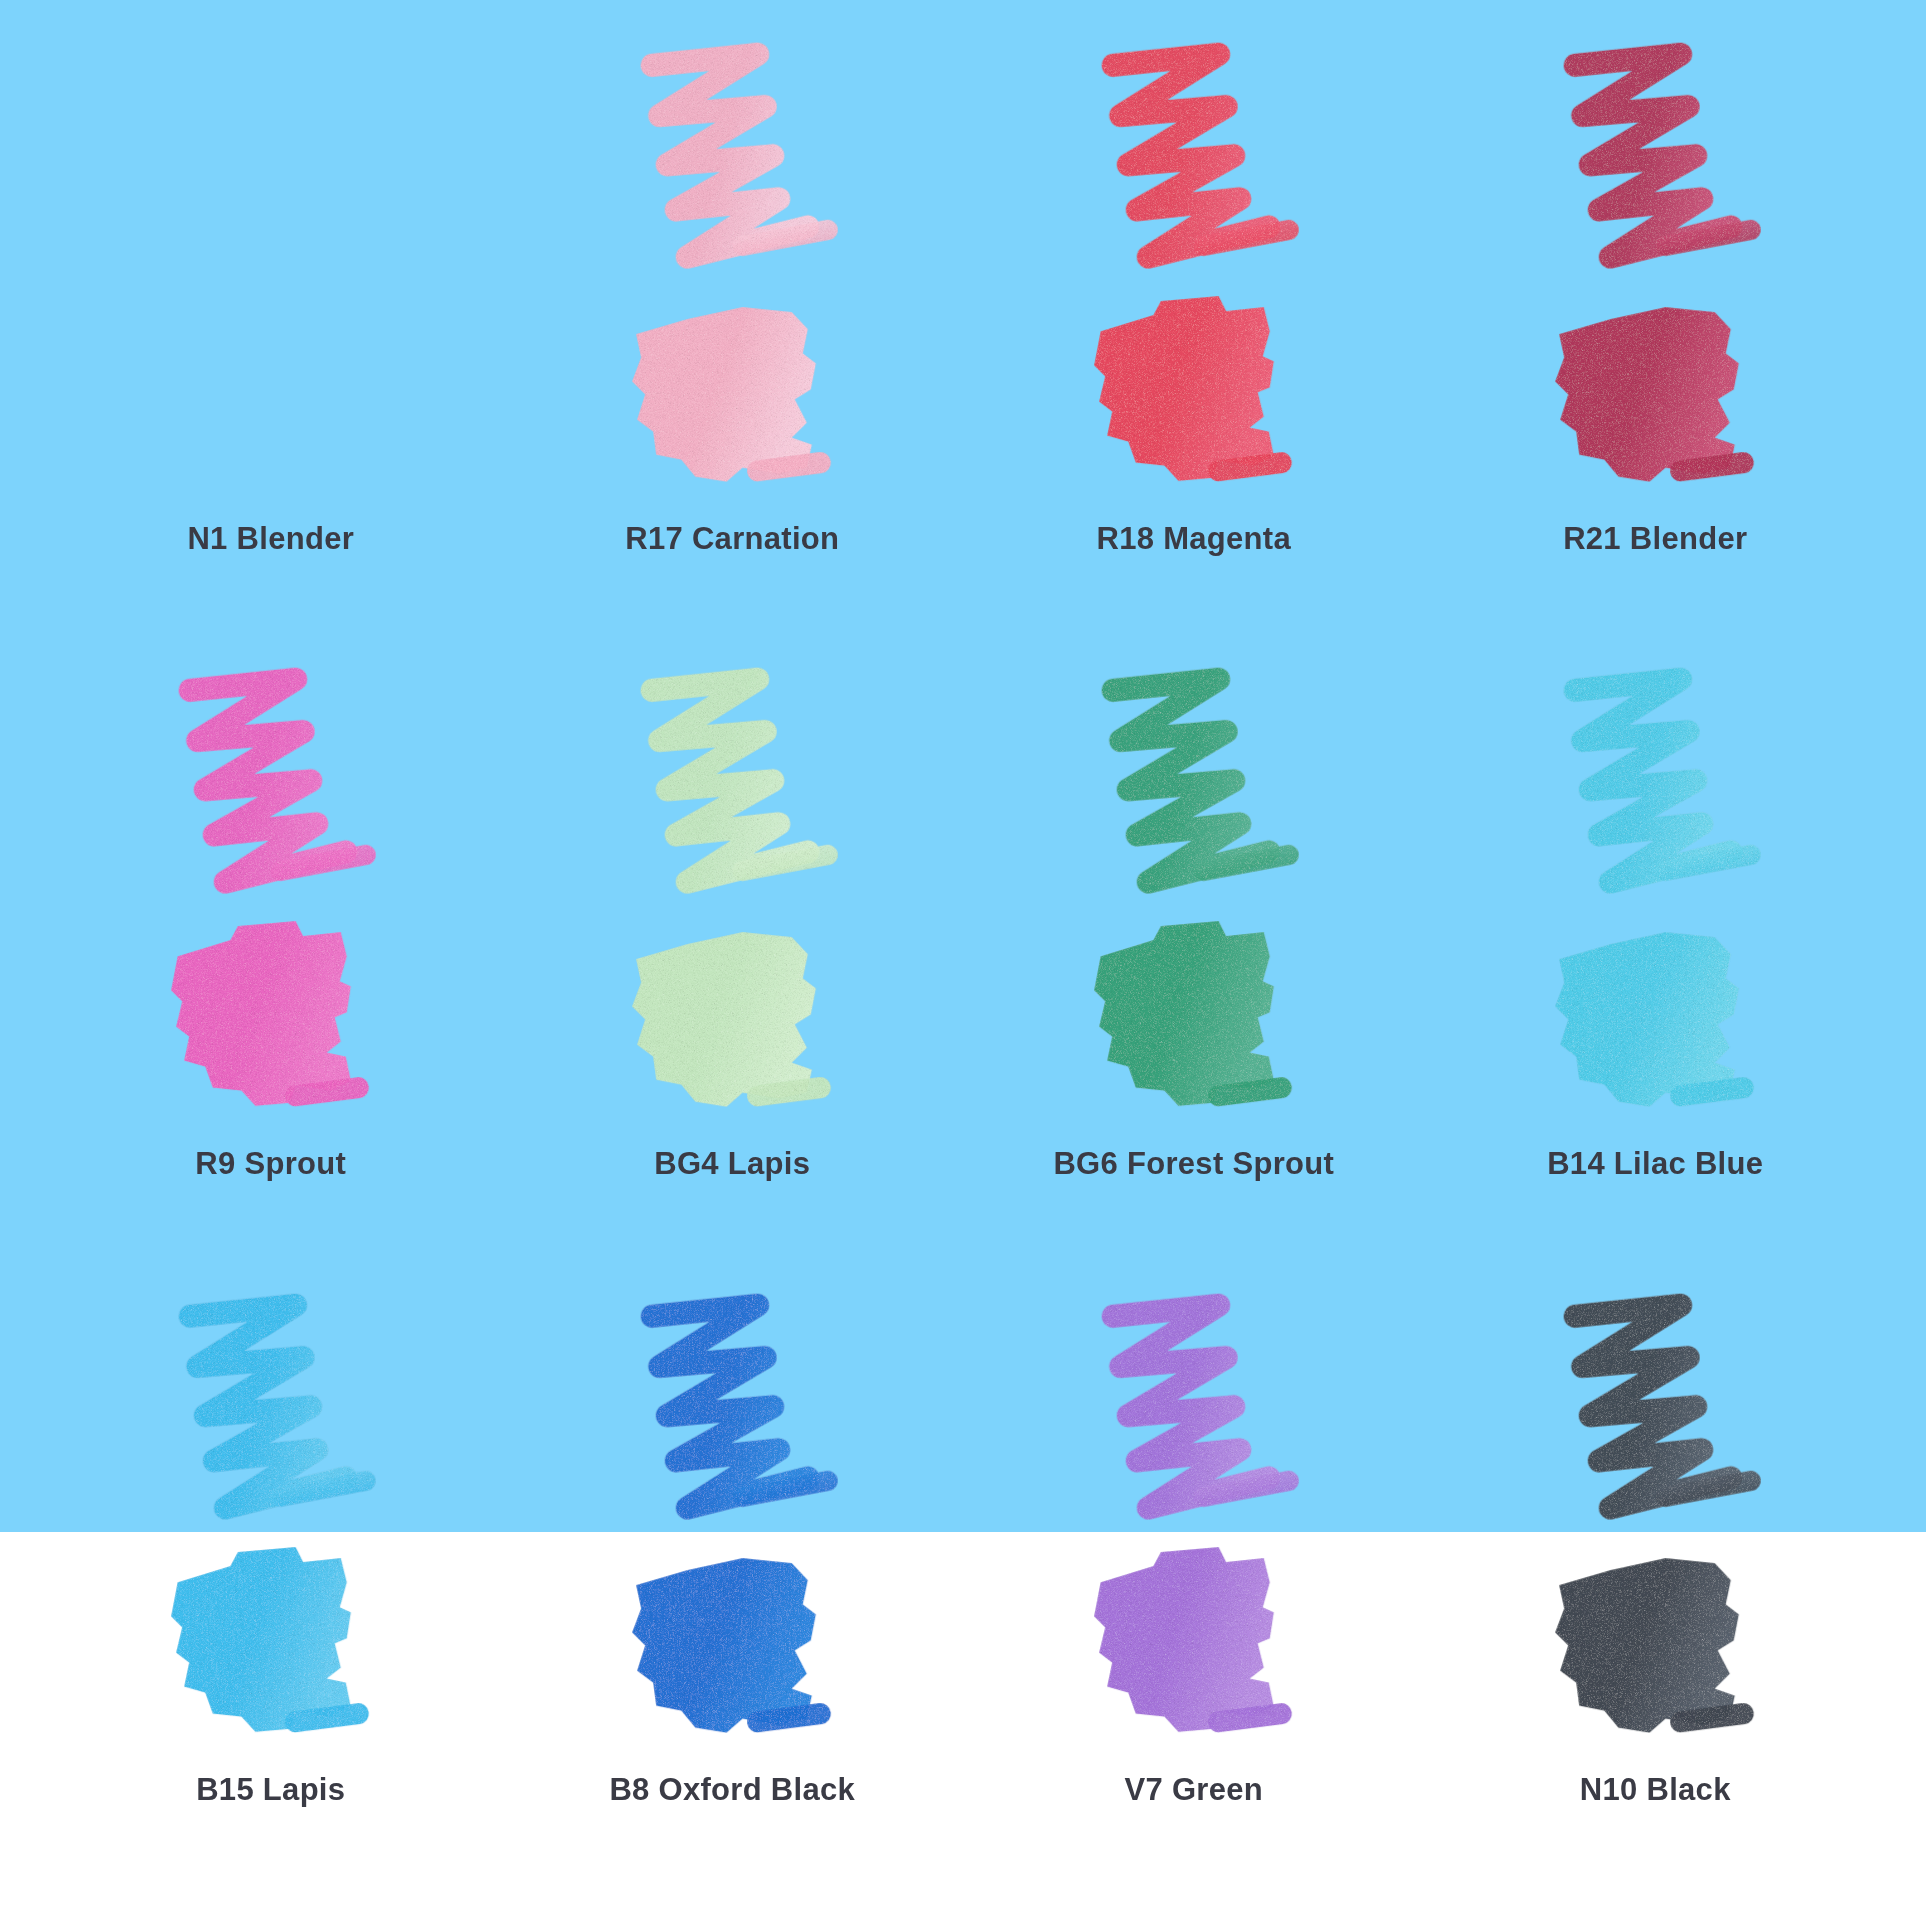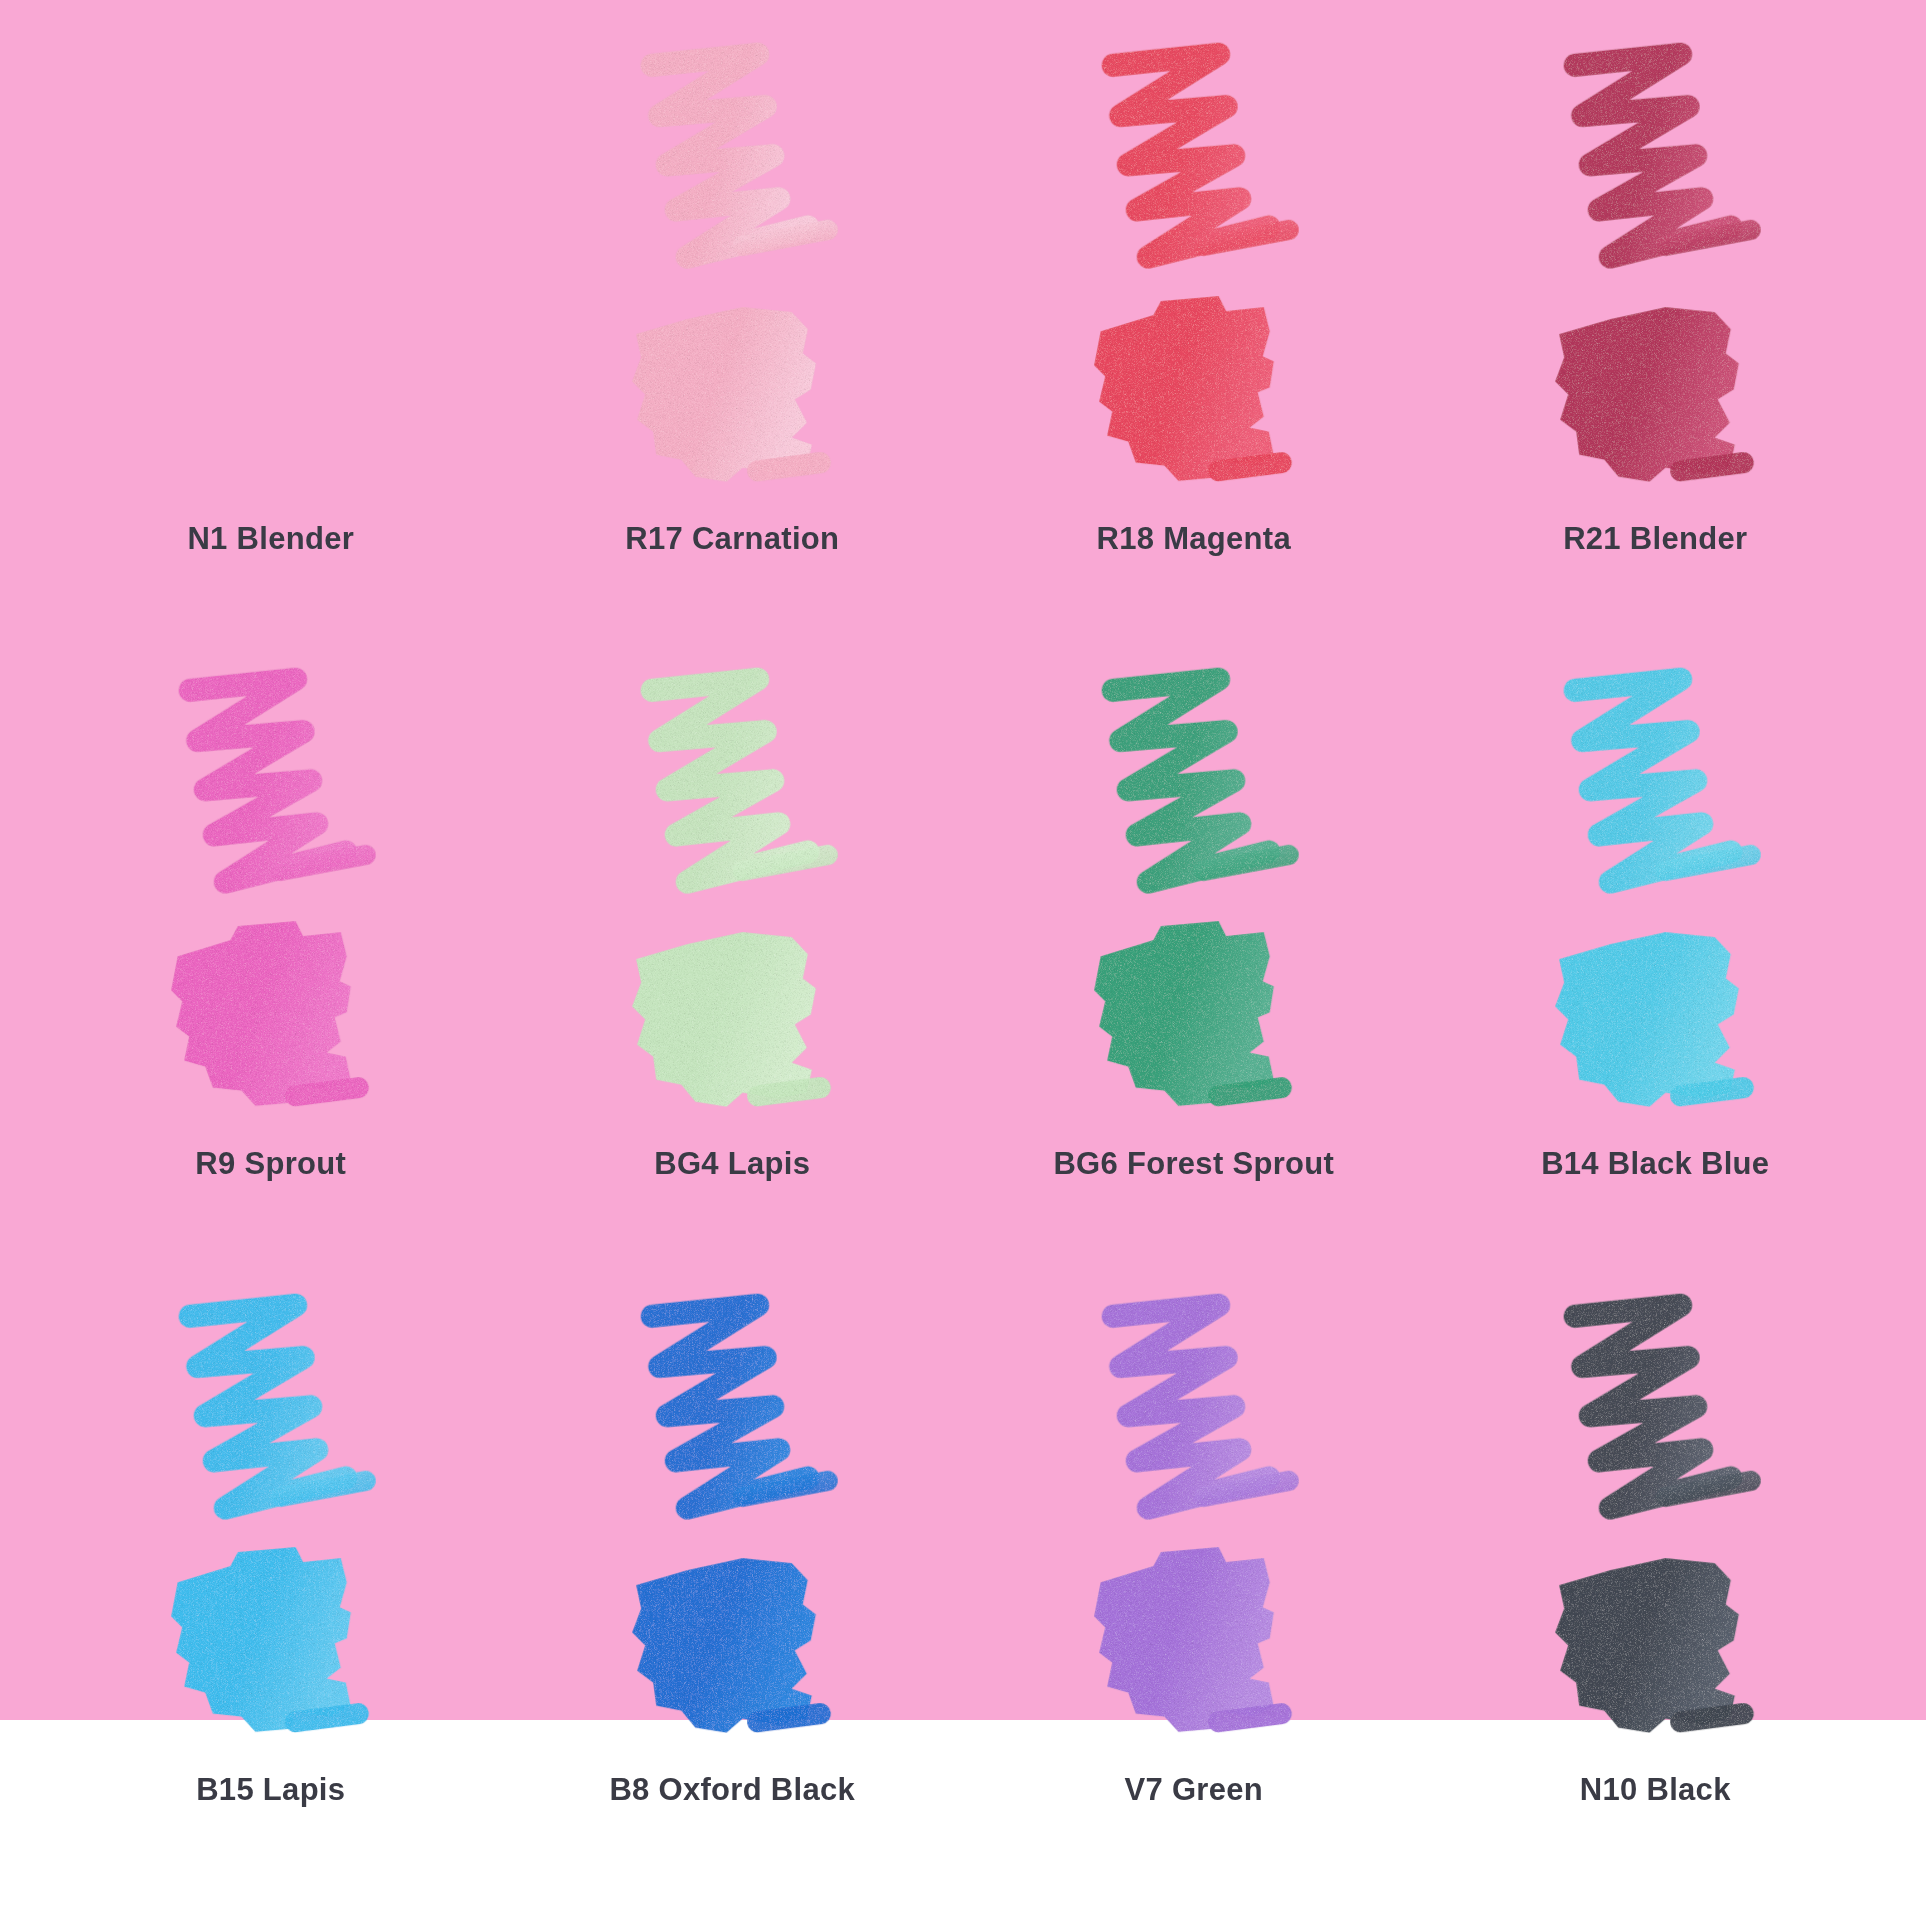--- a/index.html
+++ b/index.html
@@ -9,22 +9,22 @@
   }
   body {
     width: 1926px;
     height: 1926px;
     font-family: "Liberation Sans", sans-serif;
     overflow: hidden;
   }
   #sheet {
     position: relative;
     width: 1926px;
-    height: 1720px;
-    background: #f9a8d4;
+    height: 1532px;
+    background: #7dd3fc;
   }
   .swatch-grid {
     position: absolute;
     left: 0;
     top: 0;
     width: 1926px;
     height: 1926px;
     display: grid;
     grid-template-columns: repeat(4, 1fr);
     grid-template-rows: repeat(3, 1fr);
@@ -293,21 +293,21 @@
               </linearGradient>
             </defs>
             <g filter="url(#f7)">
               <path d="M 120 70 L 330 48 L 135 170 L 345 152 L 150 268 L 360 250 L 168 358 L 372 336 L 190 452 L 430 392" fill="none" stroke="url(#g7)" stroke-width="46" stroke-linecap="round" stroke-linejoin="round" opacity="0.96"></path>
               <path d="M 300 430 L 470 398" fill="none" stroke="url(#t7)" stroke-width="40" stroke-linecap="round" opacity="0.9"></path>
               <path d="M 88 606 L 190 576 L 300 552 L 398 562 L 430 596 L 420 644 L 446 664 L 436 716 L 404 736 L 428 782 L 398 812 L 438 826 L 428 872 L 372 884 L 300 872 L 268 900 L 206 890 L 178 856 L 128 846 L 122 800 L 90 776 L 106 726 L 80 700 L 98 652 Z" fill="url(#g7)" opacity="0.98"></path>
               <path d="M 330 878 L 455 862" fill="none" stroke="#4ecbe8" stroke-width="42" stroke-linecap="round" opacity="0.95"></path>
             </g>
           </svg>
         </div>
-        <div class="swatch-label">B14 Black Blue</div>
+        <div class="swatch-label">B14 Lilac Blue</div>
       </div>
       <div class="swatch-cell">
         <div class="swatch-art">
           <svg viewBox="0 0 560 960" xmlns="http://www.w3.org/2000/svg">
             <defs>
               <filter id="f8" x="-20%" y="-20%" width="140%" height="140%">
                 <feTurbulence type="fractalNoise" baseFrequency="0.9" numOctaves="3" seed="59" result="n"></feTurbulence>
                 <feColorMatrix in="n" type="saturate" values="0" result="ng"></feColorMatrix>
                 <feComponentTransfer in="ng" result="nc">
                   <feFuncA type="linear" slope="0.50" intercept="0"></feFuncA>

